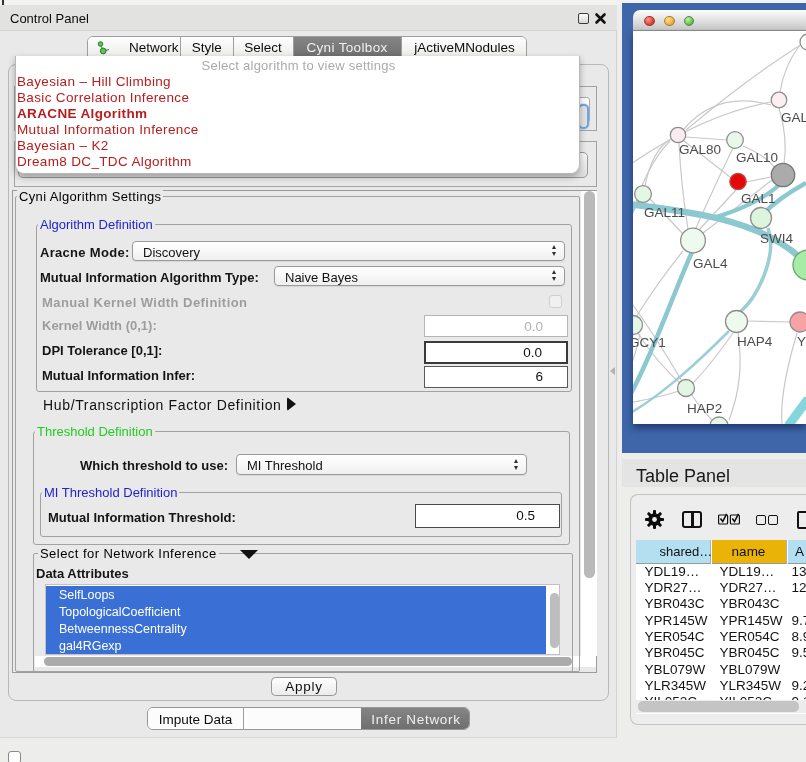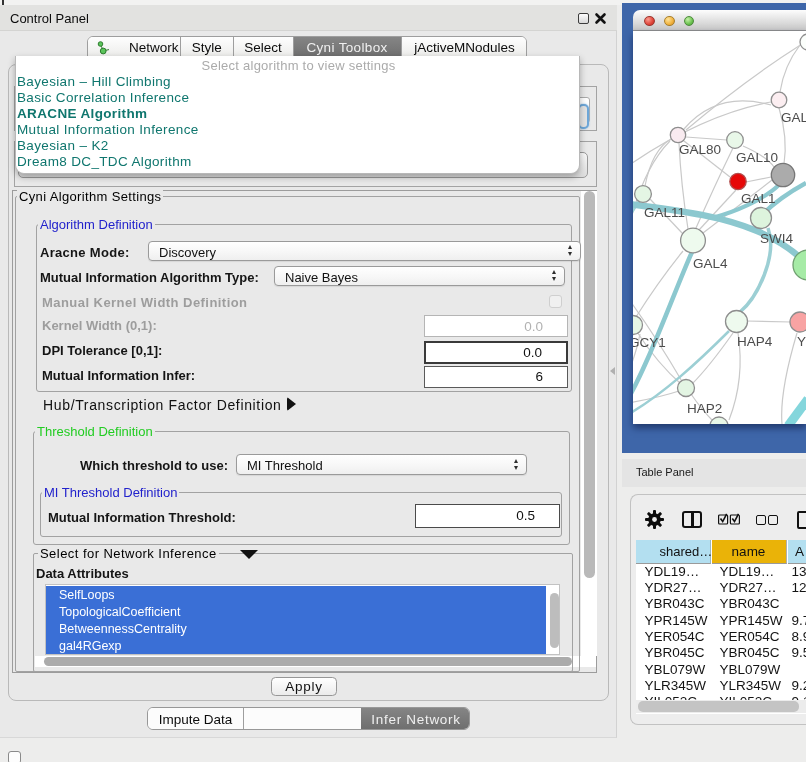--- a/index.html
+++ b/index.html
@@ -62,21 +62,21 @@
   <div class="ab" style="left:35px;top:650.5px;width:561px;height:11.5px;background:#fff;"></div>
   <div class="ab" style="left:44px;top:652px;width:528px;height:9px;background:#ababab;border-radius:4.5px;"></div>
 
   <div class="fs" style="left:15px;top:191px;width:565px;height:476px;border-radius:2px;"></div>
   <div class="ft" style="left:17px;top:185px;letter-spacing:0.35px;">Cyni Algorithm Settings</div>
 
   <div class="fs" style="left:36px;top:219px;width:536px;height:168px;"></div>
   <div class="ft" style="left:38px;top:213px;color:#2222cc;">Algorithm Definition</div>
 
   <div class="lb" style="left:40px;top:239.5px;letter-spacing:0.3px;">Aracne Mode:</div>
-  <div class="cb" style="left:148px;top:235.5px;width:433px;height:20px;text-align:right;">
+  <div class="cb" style="left:132px;top:235.5px;width:433px;height:20px;text-align:right;">
         <span>Discovery</span>
         <i></i>
       </div>
   <div class="lb" style="left:40px;top:264.5px;">Mutual Information Algorithm Type:</div>
   <div class="cb" style="left:274px;top:260.5px;width:291px;height:20px;">
         <span>Naive Bayes</span>
         <i></i>
       </div>
   <div class="lb" style="left:42px;top:290px;color:#9d9d9d;letter-spacing:0.45px;">Manual Kernel Width Definition</div>
   <div class="ab" style="left:549px;top:290px;width:13px;height:13px;background:#f0f0f0;border:1px solid #cfcfcf;border-radius:3px;"></div>
@@ -119,21 +119,21 @@
   <div class="ab" style="left:271px;top:671.5px;width:66px;height:19px;background:linear-gradient(#ffffff,#ebebeb);border:1px solid #979797;border-radius:4.5px;text-align:center;font-size:13.5px;letter-spacing:0.7px;line-height:17px;color:#111;">Apply</div>
 
   <div class="ab" style="left:147px;top:701.5px;width:323px;height:23px;border:1px solid #989898;border-radius:6px;overflow:hidden;background:#fcfcfc;">
     <div class="tab" style="left:0;width:96px;background:#fcfcfc;line-height:23px;">Impute Data</div>
     <div class="tab tabsel" style="left:213px;width:110px;border-right:none;line-height:23px;letter-spacing:0.7px;">Infer Network</div>
   </div>
 </div>
 
 <div class="ab" style="left:15px;top:56px;width:565px;height:118px;background:#fff;border:1px solid #b8b8b8;border-top:none;border-radius:0 0 9px 9px;box-shadow:0 3px 7px rgba(0,0,0,0.3);z-index:40;">
   <div class="ab" style="left:0;top:2px;width:565px;text-align:center;font-size:13px;letter-spacing:0.25px;color:#ababab;">Select algorithm to view settings</div>
-  <div class="ab" style="left:1px;top:17.5px;font-size:13.5px;letter-spacing:0.35px;color:#0f766e;line-height:16px;white-space:pre;">Bayesian – Hill Climbing
+  <div class="ab" style="left:1px;top:17.5px;font-size:13.5px;letter-spacing:0.35px;color:#b91c1c;line-height:16px;white-space:pre;">Bayesian – Hill Climbing
 Basic Correlation Inference
 <b>ARACNE Algorithm</b>
 Mutual Information Inference
 Bayesian – K2
 Dream8 DC_TDC Algorithm</div>
 </div>
 
 <div class="ab" style="left:622px;top:3px;width:184px;height:450px;background:#3e66a9;">
 
   <div class="ab" style="left:11px;top:6.5px;width:173px;height:21.5px;background:linear-gradient(#fdfdfd,#c7c7c7);border-top-left-radius:7px;border-bottom:1px solid #8f8f8f;">
@@ -212,21 +212,21 @@
         <text x="629" y="347">GCY1</text>
         <text x="737" y="346">HAP4</text>
         <text x="797" y="346">YM</text>
         <text x="687" y="413">HAP2</text>
       </g>
     </svg>
   </div>
 </div>
 
 <div class="ab" style="left:622px;top:459px;width:184px;height:28px;background:#e4e4e4;">
-  <div class="ab" style="left:14px;top:7px;font-size:11px;color:#191919;">Table Panel</div>
+  <div class="ab" style="left:14px;top:7px;font-size:18px;color:#191919;">Table Panel</div>
 </div>
 <div class="ab" style="left:630px;top:494px;width:180px;height:231px;background:#ededed;border:1px solid #c2c2c2;border-radius:8px 0 0 8px;border-right:none;">
 
   <svg class="ab" style="left:14px;top:15px;" width="19" height="19" viewBox="0 0 19 19">
     <g fill="#0c0c0c">
           <circle cx="9.5" cy="9.5" r="6.3"></circle>
     <g>
             <rect x="8" y="0" width="3" height="5" rx="1"></rect>
             <rect x="8" y="14" width="3" height="5" rx="1"></rect>
             <rect x="0" y="8" width="5" height="3" rx="1"></rect>

